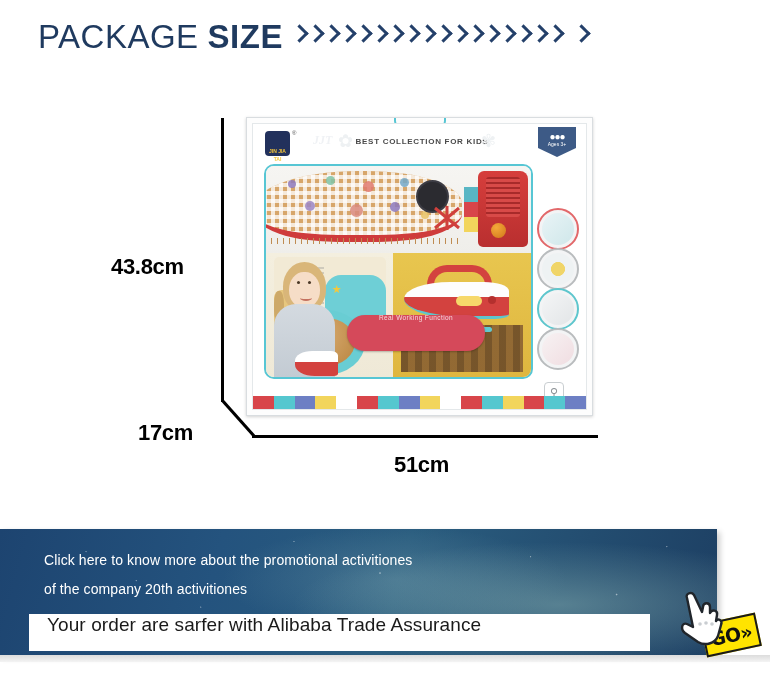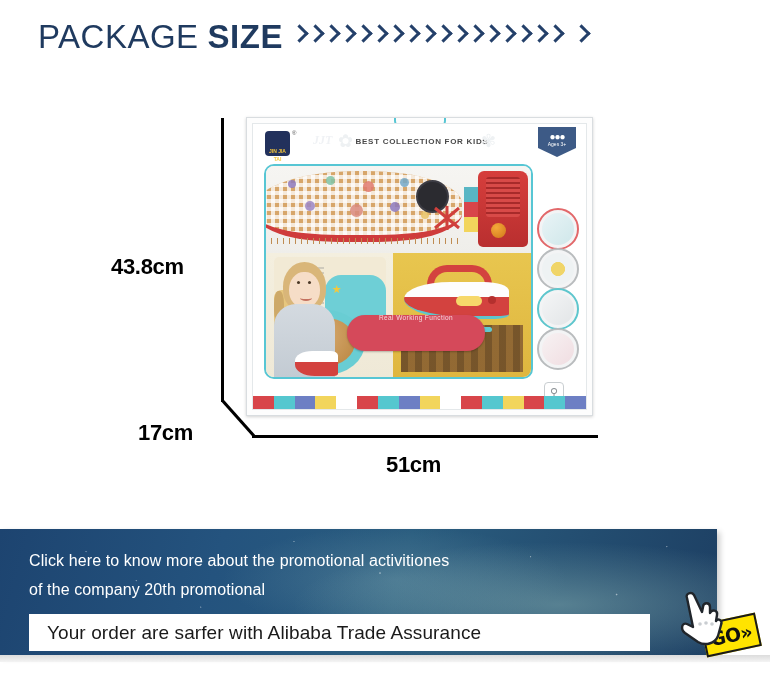--- a/index.html
+++ b/index.html
@@ -93,21 +93,21 @@
   .label-depth {
     position: absolute;
     left: 138px; top: 348px;
     font-size: 22px;
     font-weight: 700;
     color: #000;
     letter-spacing: -0.3px;
   }
   .label-width {
     position: absolute;
-    left: 386px; top: 380px;
+    left: 394px; top: 380px;
     font-size: 22px;
     font-weight: 700;
     color: #000;
     letter-spacing: -0.3px;
   }
 
   
   .product-box {
     position: absolute;
     left: 246px; top: 45px;
@@ -574,34 +574,34 @@
       radial-gradient(1px 1px at 74% 22%, #fff, transparent),
       radial-gradient(1.3px 1.3px at 86% 52%, #fff, transparent),
       radial-gradient(1px 1px at 93% 14%, #fff, transparent),
       radial-gradient(1px 1px at 6% 78%, #fff, transparent),
       radial-gradient(1px 1px at 35% 88%, #fff, transparent),
       radial-gradient(1px 1px at 59% 90%, #fff, transparent),
       radial-gradient(1px 1px at 19% 41%, #fff, transparent);
   }
   .promo-text {
     position: absolute;
-    left: 29px; top: 17px;
+    left: 44px; top: 17px;
     width: 650px;
     color: #ffffff;
-    font-size: 16px;
+    font-size: 14px;
     line-height: 29px;
     letter-spacing: 0.1px;
   }
   .promo-field {
     position: absolute;
     left: 29px; top: 85px;
     width: 621px; height: 37px;
     background: #ffffff;
     display: flex;
-    align-items: center;
+    align-items: flex-start;
   }
   .promo-field-text {
     padding-left: 18px;
     font-size: 19px;
     color: #1a1a1a;
     letter-spacing: 0.1px;
   }
 
   .hand-cursor {
     position: absolute;
@@ -815,21 +815,21 @@
         </div>
     </div>
   </div>
 </div>
 
 <div class="promo-banner">
   <div class="stars"></div>
 
   <div class="promo-text">
     <div>Click here to know more about the promotional activitiones</div>
-    <div>of the company 20th promotional</div>
+    <div>of the company 20th activitiones</div>
   </div>
 
   <div class="promo-field">
     <span class="promo-field-text">Your order are sarfer with Alibaba Trade Assurance</span>
   </div>
 </div>
 
 <svg class="hand-cursor" viewBox="0 0 62 62">
   <path d="M18 10 C16 6 22 3 25 7 L33 24 L34 19 C34 14 41 14 41 19 L41 25
            C43 21 49 22 48 27 L47 33 C49 30 54 32 52 37

